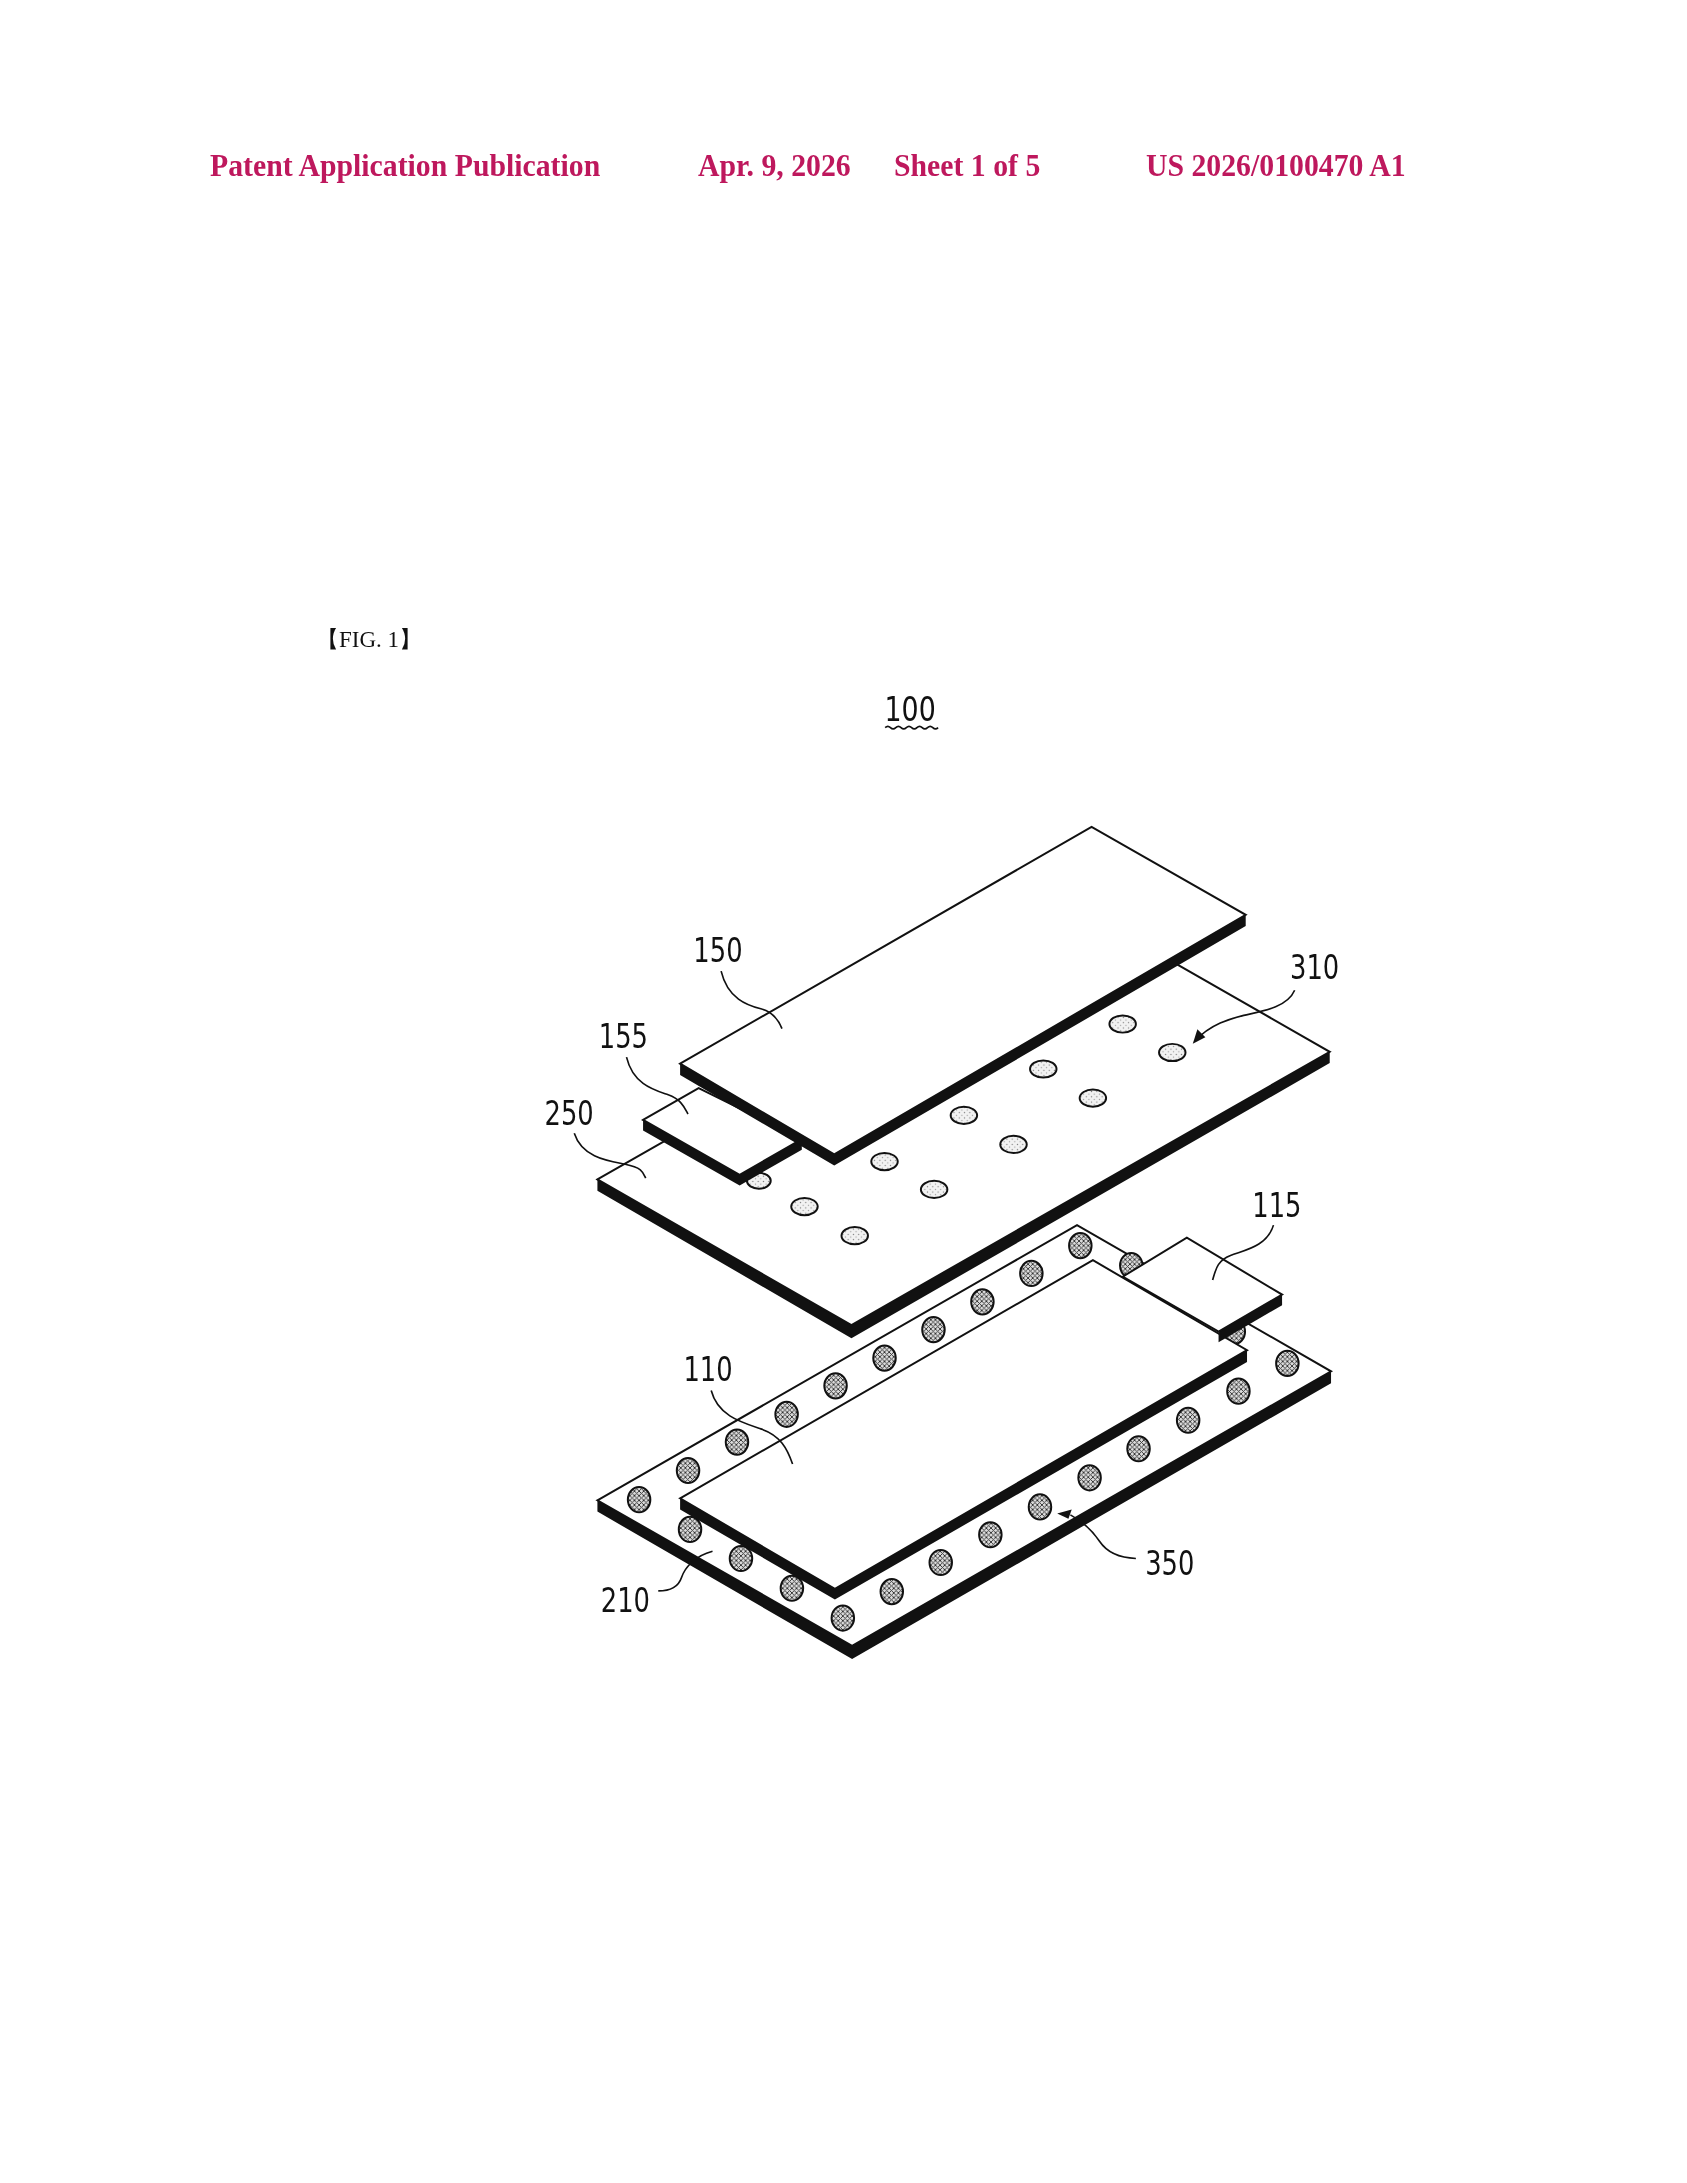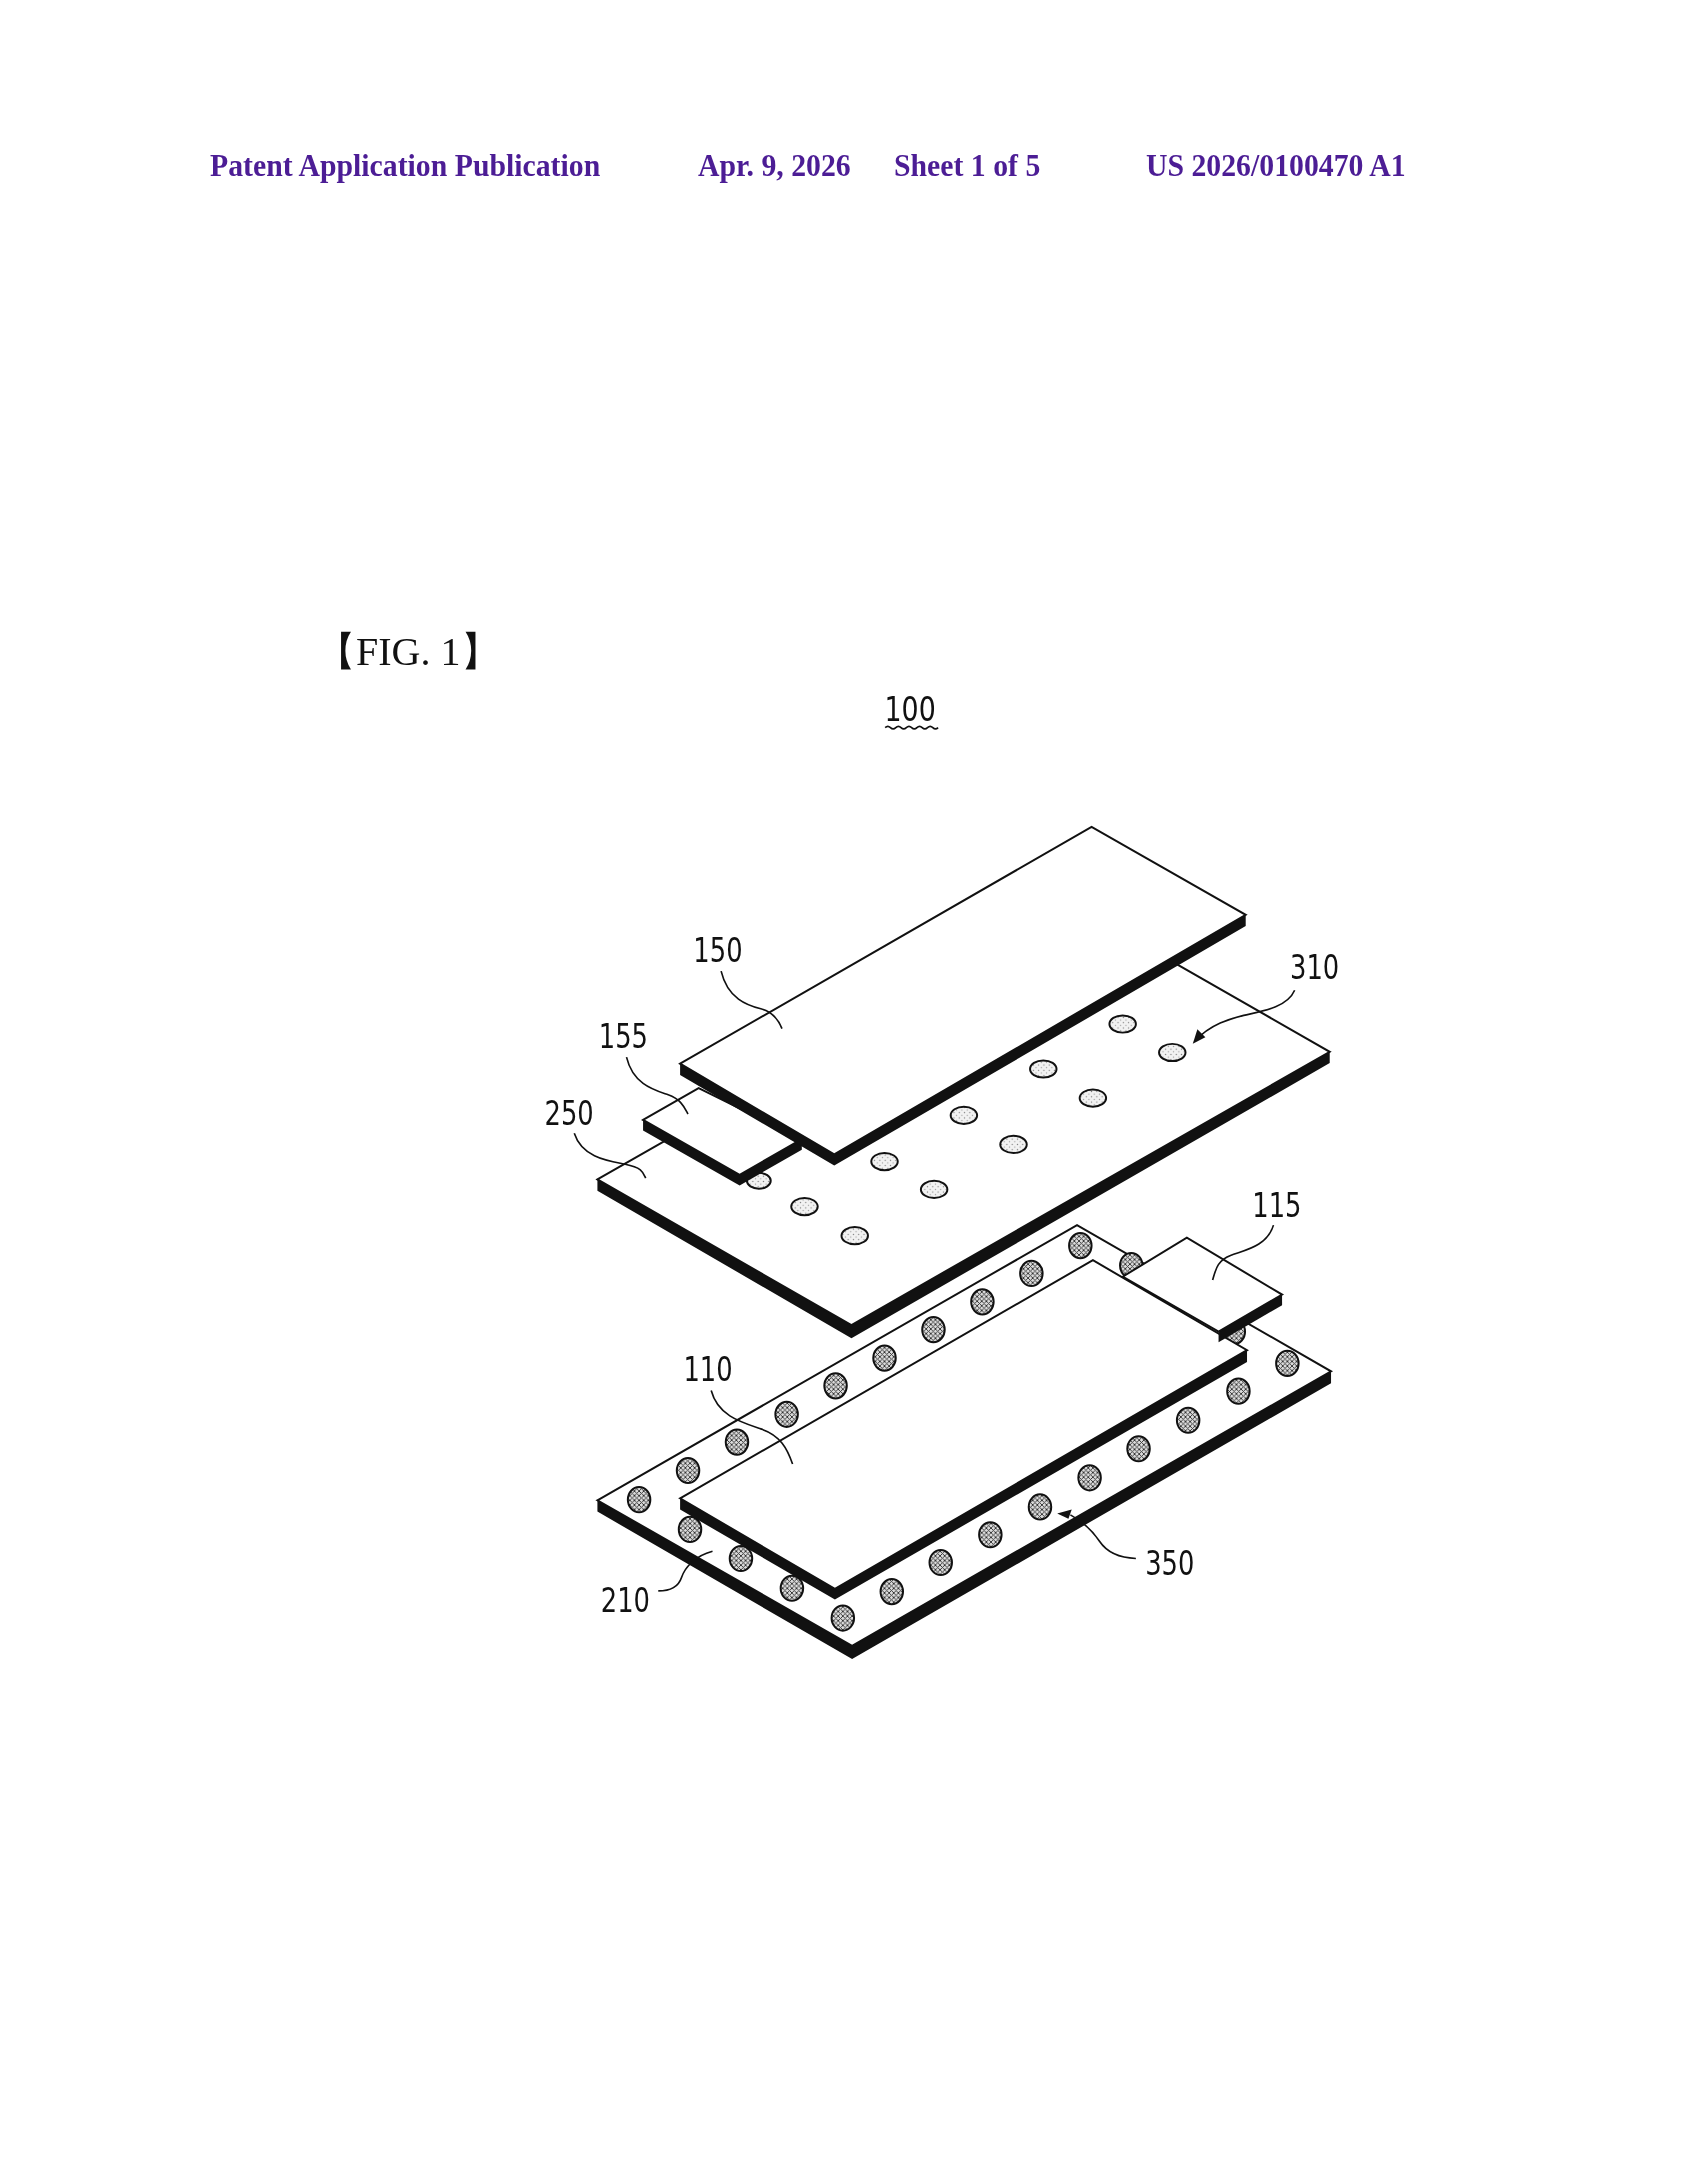--- a/index.html
+++ b/index.html
@@ -1,25 +1,25 @@
 <!DOCTYPE html>
 <html style="font-size:10.6px"><head>
 <meta charset="utf-8">
 <style>
   html, body { margin: 0; padding: 0; background: #ffffff; }
   body { width: 1687px; height: 2183px; position: relative; overflow: hidden; }
   .header {
     position: absolute; top: 147px; left: 0; width: 1687px; height: 40px;
     font-family: "Liberation Serif", "DejaVu Serif", serif; font-weight: bold;
-    font-size: 32px; color: #4c1d95; letter-spacing: 0px;
+    font-size: 32px; color: #be185d; letter-spacing: 0px;
   }
   .header span { position: absolute; top: 0; white-space: nowrap; transform-origin: left top; }
   .fig-label {
     position: absolute; left: 316px; top: 624px;
-    font-family: "Liberation Serif", "DejaVu Serif", serif; font-size: 40px; color: #111;
+    font-family: "Liberation Serif", "DejaVu Serif", serif; font-size: 23px; color: #111;
     white-space: nowrap;
   }
   .ref-num {
     font-family: "DejaVu Sans", sans-serif; font-size: 52px; fill: #111;
   }
   svg.drawing { position: absolute; left: 0; top: 0; }
 </style>
 </head>
 <body>
 

